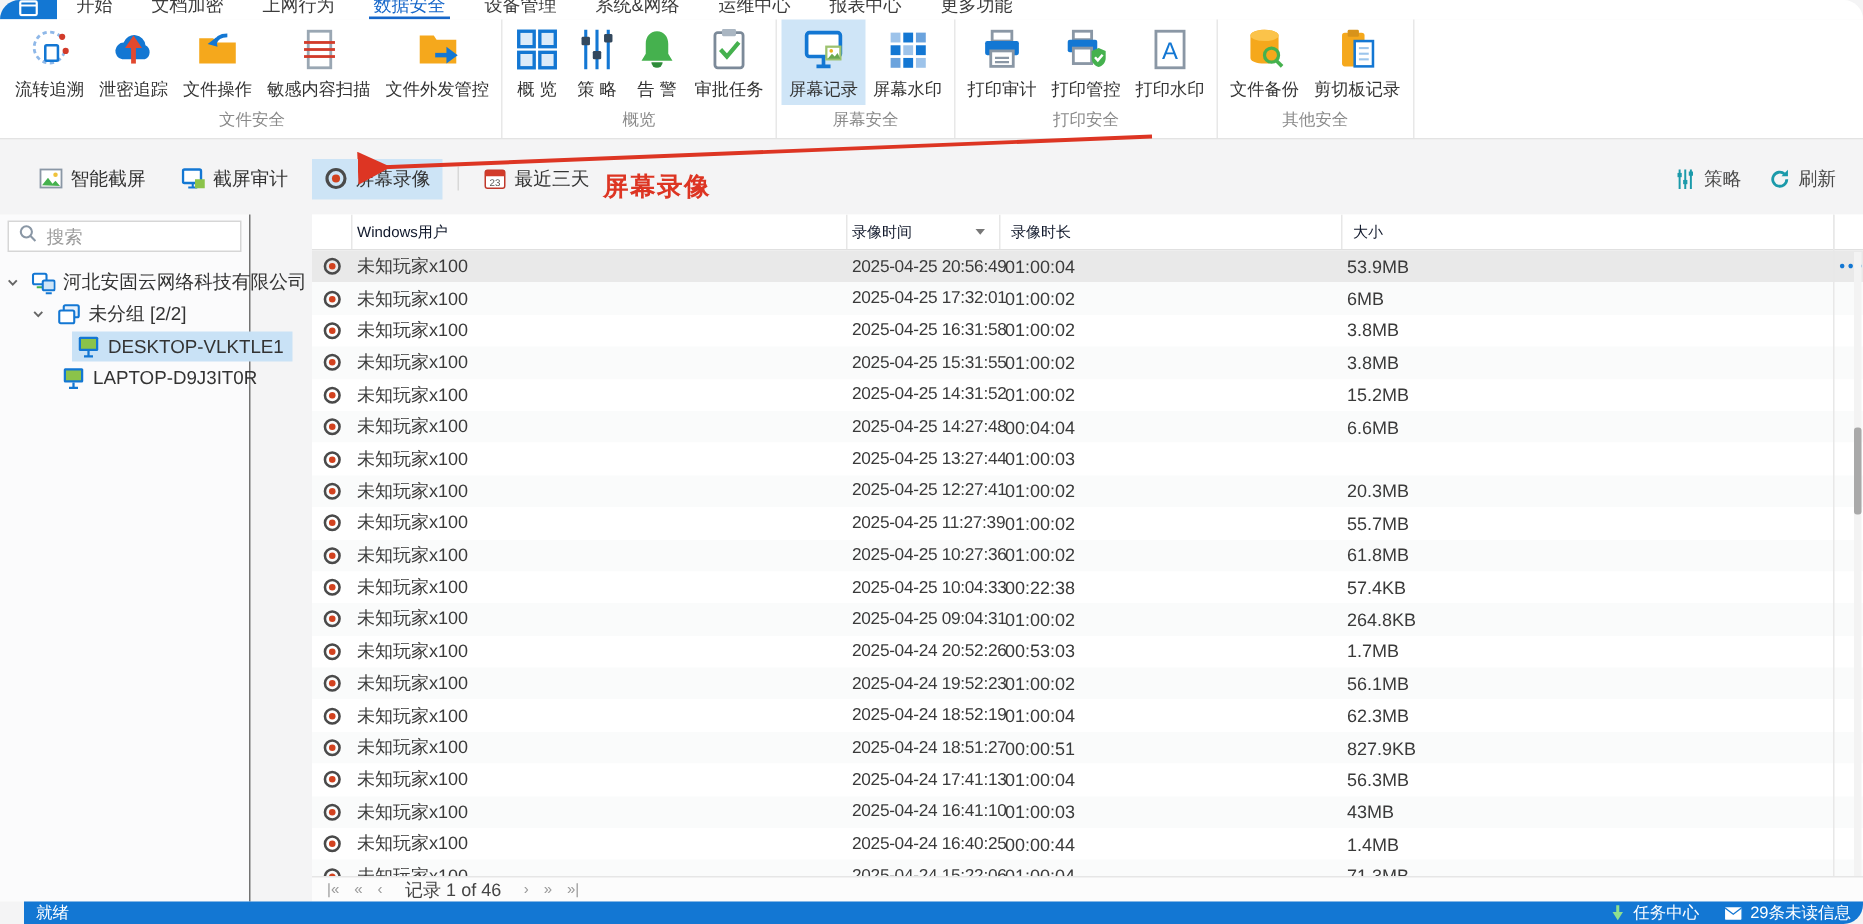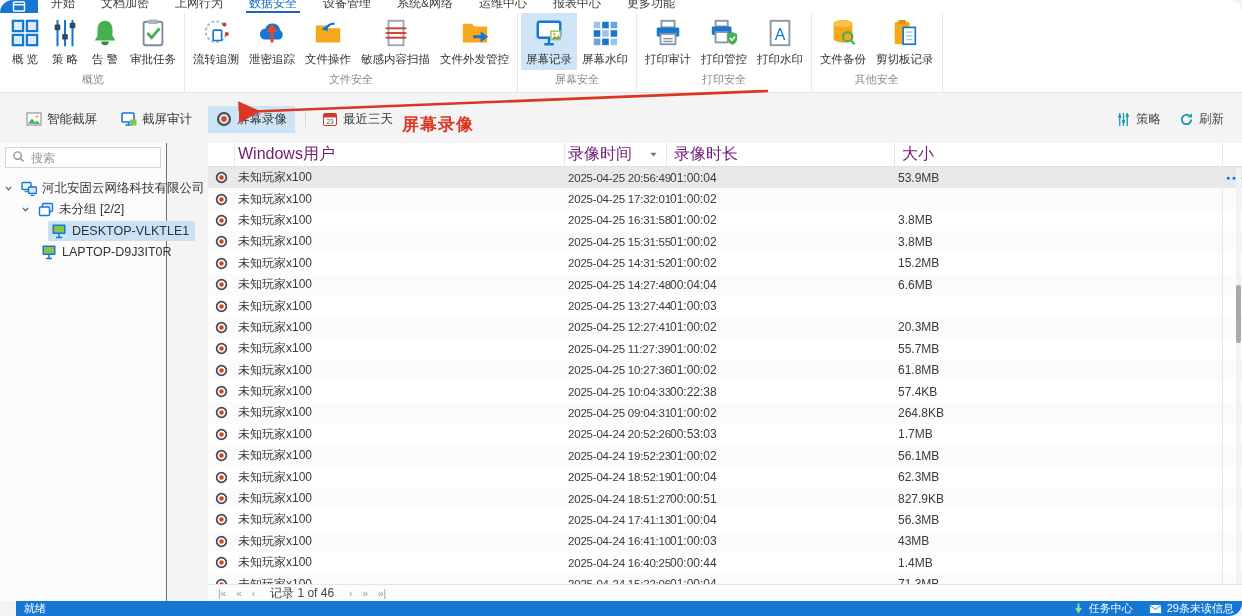--- a/index.html
+++ b/index.html
@@ -54,21 +54,21 @@
   .tchev { width:14px; flex:none; display:flex; align-items:center; }
   .tchev svg { width:9px; height:9px; }
   .tcont { display:flex; align-items:center; gap:5px; padding:2px 6px 2px 3px; }
   .tcont.sel { background:#c9e2f6; }
   .ticn svg { width:16px; height:16px; display:block; }
   .tlabel { font-size:12.5px; color:#333; white-space:nowrap; }
 
   
   .table { position:absolute; left:208px; top:143px; right:0; bottom:32px; background:#fff; overflow:hidden; }
   .thead { display:flex; height:24px; align-items:center; border-bottom:1px solid #e0e0e0; background:#fff; }
-  .hc { font-size:16px; color:#701a75; height:100%; display:flex; align-items:center; border-right:1px solid #e7e7e7; padding-left:3px; }
+  .hc { font-size:10px; color:#0f172a; height:100%; display:flex; align-items:center; border-right:1px solid #e7e7e7; padding-left:3px; }
   .c-icon { width:27px; flex:none; justify-content:center; padding-left:0; }
   .c-user { width:330px; flex:none; }
   .c-time { width:102px; flex:none; }
   .c-dur  { width:228px; flex:none; padding-left:7px; }
   .c-size { width:328px; flex:none; padding-left:7px; }
   .c-menu { flex:1; border-right:none; justify-content:center; padding-left:0; }
   .hcaret { margin-left:auto; margin-right:8px; }
   .hcaret svg { width:9px; height:9px; display:block; }
   .tbody { height:417px; overflow:hidden; }
   .trow { display:flex; align-items:center; height:21.4px; font-size:12px; color:#3a3a3a; background:#fff; }
@@ -137,20 +137,79 @@
       </div>
   </div>
 
   <div class="ribbon">
     <div style="display:flex;">
         <div class="rgroup">
           <div class="rbtns">
             <div class="rbtn">
               <span class="ricon">
                 <svg viewBox="0 0 32 32">
+                  <path d="M24 7a11 11 0 1 0 3 9" fill="none" stroke="#8fb8e8" stroke-width="2" stroke-dasharray="3 2.4"></path>
+                  <circle cx="25" cy="7" r="2.2" fill="#d23b2a"></circle>
+                  <circle cx="27.5" cy="17" r="2.2" fill="#d23b2a"></circle>
+                  <rect x="13" y="13" width="9" height="11" rx="1" fill="#fff" stroke="#1377d3" stroke-width="1.8"></rect>
+                </svg>
+              </span>
+              <div class="rlabel">流转追溯</div>
+            </div>
+            <div class="rbtn">
+              <span class="ricon">
+                <svg viewBox="0 0 32 32">
+                  <path d="M8 23a6 6 0 0 1 1-11.9A8 8 0 0 1 24.5 13 5.5 5.5 0 0 1 24 23z" fill="#1377d3"></path>
+                  <rect x="14.3" y="13" width="3.4" height="13" fill="#e2492f"></rect>
+                  <path d="M16 6l-6 9h12z" fill="#e2492f"></path>
+                </svg>
+              </span>
+              <div class="rlabel">泄密追踪</div>
+            </div>
+            <div class="rbtn">
+              <span class="ricon">
+                <svg viewBox="0 0 32 32">
+                  <path d="M3 8h10l2 3h14v15H3z" fill="#f5a81c"></path>
+                  <path d="M23 6c-5 0-8 2-9 6" fill="none" stroke="#1377d3" stroke-width="2.6"></path>
+                  <path d="M9 12l6-4.5 1 6.5z" fill="#1377d3"></path>
+                </svg>
+              </span>
+              <div class="rlabel">文件操作</div>
+            </div>
+            <div class="rbtn">
+              <span class="ricon">
+                <svg viewBox="0 0 32 32">
+                  <rect x="8" y="3" width="16" height="26" fill="#fff" stroke="#9aa7b3" stroke-width="2"></rect>
+                  <g stroke="#d23b2a" stroke-width="2">
+                    <line x1="5" y1="11" x2="27" y2="11"></line>
+                    <line x1="5" y1="16" x2="27" y2="16"></line>
+                    <line x1="5" y1="21" x2="27" y2="21"></line>
+                  </g>
+                </svg>
+              </span>
+              <div class="rlabel">敏感内容扫描</div>
+            </div>
+            <div class="rbtn">
+              <span class="ricon">
+                <svg viewBox="0 0 32 32">
+                  <path d="M3 6h10l2 3h14v17H3z" fill="#f5a81c"></path>
+                  <rect x="14" y="18.4" width="9" height="3.2" fill="#1377d3"></rect>
+                  <path d="M30 20l-8-6v12z" fill="#1377d3"></path>
+                </svg>
+              </span>
+              <div class="rlabel">文件外发管控</div>
+            </div>
+          </div>
+          <div class="rgname">文件安全</div>
+        </div>
+        <div class="rgroup">
+          <div class="rbtns">
+            <div class="rbtn">
+              <span class="ricon">
+                <svg viewBox="0 0 32 32">
                   <g fill="#dcebf9" stroke="#1377d3" stroke-width="2.4">
                     <rect x="3" y="3" width="11" height="11"></rect>
                     <rect x="18" y="3" width="11" height="11"></rect>
                     <rect x="3" y="18" width="11" height="11"></rect>
                     <rect x="18" y="18" width="11" height="11"></rect>
                   </g>
                 </svg>
               </span>
               <div class="rlabel">概 览</div>
             </div>
@@ -185,79 +244,20 @@
                 <svg viewBox="0 0 32 32">
                   <rect x="6" y="4" width="20" height="25" rx="2" fill="#fff" stroke="#7c8a99" stroke-width="2"></rect>
                   <rect x="11" y="1.5" width="10" height="5" rx="1" fill="#aab6c2"></rect>
                   <path d="M10 16l4.5 5L23 11" fill="none" stroke="#45b14e" stroke-width="3"></path>
                 </svg>
               </span>
               <div class="rlabel">审批任务</div>
             </div>
           </div>
           <div class="rgname">概览</div>
-        </div>
-        <div class="rgroup">
-          <div class="rbtns">
-            <div class="rbtn">
-              <span class="ricon">
-                <svg viewBox="0 0 32 32">
-                  <path d="M24 7a11 11 0 1 0 3 9" fill="none" stroke="#8fb8e8" stroke-width="2" stroke-dasharray="3 2.4"></path>
-                  <circle cx="25" cy="7" r="2.2" fill="#d23b2a"></circle>
-                  <circle cx="27.5" cy="17" r="2.2" fill="#d23b2a"></circle>
-                  <rect x="13" y="13" width="9" height="11" rx="1" fill="#fff" stroke="#1377d3" stroke-width="1.8"></rect>
-                </svg>
-              </span>
-              <div class="rlabel">流转追溯</div>
-            </div>
-            <div class="rbtn">
-              <span class="ricon">
-                <svg viewBox="0 0 32 32">
-                  <path d="M8 23a6 6 0 0 1 1-11.9A8 8 0 0 1 24.5 13 5.5 5.5 0 0 1 24 23z" fill="#1377d3"></path>
-                  <rect x="14.3" y="13" width="3.4" height="13" fill="#e2492f"></rect>
-                  <path d="M16 6l-6 9h12z" fill="#e2492f"></path>
-                </svg>
-              </span>
-              <div class="rlabel">泄密追踪</div>
-            </div>
-            <div class="rbtn">
-              <span class="ricon">
-                <svg viewBox="0 0 32 32">
-                  <path d="M3 8h10l2 3h14v15H3z" fill="#f5a81c"></path>
-                  <path d="M23 6c-5 0-8 2-9 6" fill="none" stroke="#1377d3" stroke-width="2.6"></path>
-                  <path d="M9 12l6-4.5 1 6.5z" fill="#1377d3"></path>
-                </svg>
-              </span>
-              <div class="rlabel">文件操作</div>
-            </div>
-            <div class="rbtn">
-              <span class="ricon">
-                <svg viewBox="0 0 32 32">
-                  <rect x="8" y="3" width="16" height="26" fill="#fff" stroke="#9aa7b3" stroke-width="2"></rect>
-                  <g stroke="#d23b2a" stroke-width="2">
-                    <line x1="5" y1="11" x2="27" y2="11"></line>
-                    <line x1="5" y1="16" x2="27" y2="16"></line>
-                    <line x1="5" y1="21" x2="27" y2="21"></line>
-                  </g>
-                </svg>
-              </span>
-              <div class="rlabel">敏感内容扫描</div>
-            </div>
-            <div class="rbtn">
-              <span class="ricon">
-                <svg viewBox="0 0 32 32">
-                  <path d="M3 6h10l2 3h14v17H3z" fill="#f5a81c"></path>
-                  <rect x="14" y="18.4" width="9" height="3.2" fill="#1377d3"></rect>
-                  <path d="M30 20l-8-6v12z" fill="#1377d3"></path>
-                </svg>
-              </span>
-              <div class="rlabel">文件外发管控</div>
-            </div>
-          </div>
-          <div class="rgname">文件安全</div>
         </div>
         <div class="rgroup">
           <div class="rbtns">
             <div class="rbtn sel">
               <span class="ricon">
                 <svg viewBox="0 0 32 32">
                   <rect x="4" y="4" width="24" height="17" rx="2" fill="#fff" stroke="#1377d3" stroke-width="2.6"></rect>
                   <path d="M11 28h10M16 21v7" stroke="#1377d3" stroke-width="2.6" fill="none"></path>
                   <rect x="18" y="14" width="10" height="9" fill="#fff" stroke="#9cc26e" stroke-width="1.6"></rect>
                   <circle cx="21.5" cy="17" r="1.3" fill="#e8b020"></circle>
@@ -549,20 +549,21 @@
             <span class="rowic">
               <svg viewBox="0 0 16 16">
                 <circle cx="8" cy="8" r="6" fill="none" stroke="#4a4a4a" stroke-width="2.1"></circle>
                 <circle cx="8" cy="8" r="2.7" fill="#d2421f"></circle>
               </svg>
             </span>
           </div>
           <div class="tc c-user">未知玩家x100</div>
           <div class="tc c-time">2025-04-25 17:32:01</div>
           <div class="tc c-dur">01:00:02</div>
+          <div class="tc c-size">6MB</div>
           <div class="tc c-menu"></div>
         </div>
         <div class="trow">
           <div class="tc c-icon">
             <span class="rowic">
               <svg viewBox="0 0 16 16">
                 <circle cx="8" cy="8" r="6" fill="none" stroke="#4a4a4a" stroke-width="2.1"></circle>
                 <circle cx="8" cy="8" r="2.7" fill="#d2421f"></circle>
               </svg>
             </span>

